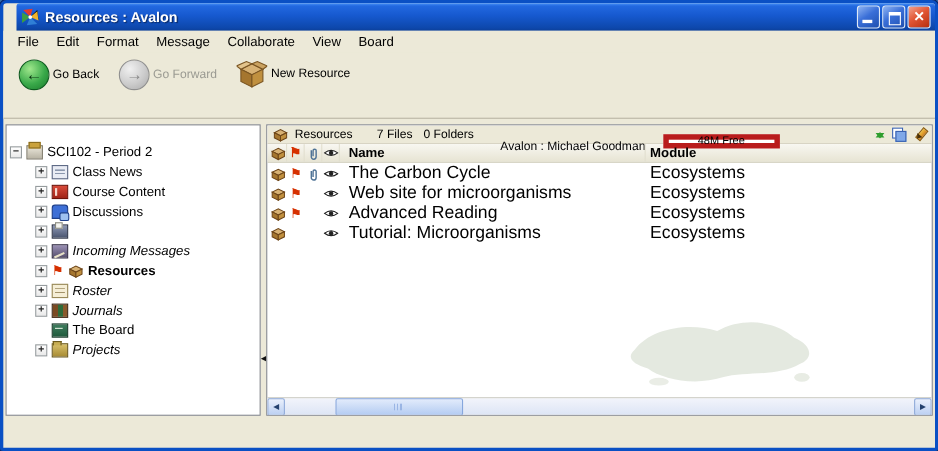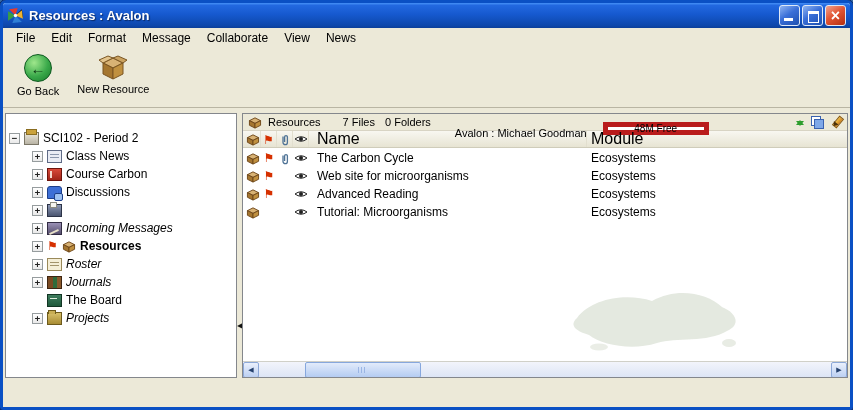--- a/index.html
+++ b/index.html
@@ -12,21 +12,21 @@
   }
   .frame{
     position:absolute; inset:0;
     background:#ece9d8;
     border:3px solid #0a50c4;
     outline:1px solid #04206b;
     border-radius:6px 6px 3px 3px;
   }
   
   .titlebar{
-    position:absolute; top:0; left:0; right:0; height:25px;
+    position:absolute; top:0; left:12px; right:0; height:25px;
     background:linear-gradient(180deg,#4590f7 0%,#2268e0 10%,#1659cf 45%,#0d47ab 90%,#0c3f99 100%);
     display:flex; align-items:center; padding:0 4px;
     border-radius:3px 3px 0 0;
   }
   .app-icon{ width:17px; height:17px; flex:none; }
   .title-text{
     color:#fff; font-weight:bold; font-size:13px; margin-left:5px; flex:1;
     text-shadow:1px 1px 1px #0a2a66; white-space:nowrap; overflow:hidden;
   }
   .winbtn{ width:21px; height:21px; border-radius:3px; margin-left:2px;
@@ -39,21 +39,21 @@
   .btn-close::after{ content:"×"; position:absolute; left:0; right:0; top:-1px; text-align:center;
     color:#fff; font-size:16px; font-weight:bold; line-height:21px; }
   
   .menubar{ position:absolute; top:25px; left:0; right:0; height:20px;
     display:flex; align-items:center; padding-left:5px; font-size:12px; background:#ece9d8; }
   .menu-item{ padding:20px 8px; white-space:nowrap; }
   
   .toolbar{ position:absolute; top:45px; left:0; right:0; height:60px;
     background:#ece9d8; border-bottom:1px solid #b9b5a3;
     display:flex; align-items:flex-start; padding:4px 0 0 8px; gap:6px; }
-  .tool{ display:flex; flex-direction:column; align-items:center; gap:3px;
+  .tool{ display:flex; flex-direction:row; align-items:center; gap:3px;
     font-size:11px; padding:2px 6px; min-width:52px; }
   .tool .tlbl{ white-space:nowrap; }
   .tool.disabled .tlbl{ color:#9a9a92; }
   .nav-circle{ width:28px; height:28px; border-radius:50%; display:flex; align-items:center;
     justify-content:center; font-size:15px; font-weight:bold; }
   .nav-back{ background:radial-gradient(circle at 35% 30%, #9fe78c, #3aa94a 55%, #187a2a);
     border:1px solid #0d5a1f; color:#0b3512; }
   .nav-back::before{ content:"←"; }
   .nav-fwd{ background:radial-gradient(circle at 35% 30%, #f0f0f0, #cccccc 55%, #a9a9a9);
     border:1px solid #8f8f8f; color:#8a8a8a; }
@@ -133,31 +133,31 @@
     background:#fff; border:1px solid #3a62b0; }
   .hi-layers::after{ content:""; position:absolute; right:0; bottom:0; width:8px; height:8px;
     background:#7fa8e8; border:1px solid #3a62b0; }
   .hi-pencil{ width:12px; height:13px; position:relative; }
   .hi-pencil::before{ content:""; position:absolute; left:5px; top:0; width:4px; height:10px;
     background:linear-gradient(90deg,#f0c040,#d08020); border:1px solid #8a5a10; transform:rotate(40deg); }
   .hi-pencil::after{ content:""; position:absolute; left:1px; bottom:0; border:3px solid transparent;
     border-top:4px solid #4a3008; transform:rotate(40deg); }
   
   .col-head{ height:17px; background:linear-gradient(#f8f7f1,#e7e4d3);
-    border-bottom:1px solid #cfccba; display:flex; align-items:flex-end; font-size:16px; }
+    border-bottom:1px solid #cfccba; display:flex; align-items:flex-end; font-size:12px;font-weight:bold; }
   .cell{ display:flex; align-items:center; height:100%; }
   .c-icon{ width:16px; justify-content:center; flex:none; }
   .c-icon.first{ margin-left:2px; }
   .c-name{ width:278px; padding-left:8px; }
   .c-module{ flex:1; padding-left:4px; }
   .col-head .cell{ border-right:1px solid #e2dfcf; }
   .col-head .c-module{ border-right:none; }
   
   .rows{ position:absolute; top:35px; left:0; right:0; bottom:16px; overflow:hidden; }
-  .row{ height:18px; display:flex; align-items:center; font-size:12px; }
+  .row{ height:18px; display:flex; align-items:center; font-size:16px; }
   .svg-clip{ width:10px; height:13px; }
   .svg-eye{ width:14px; height:10px; }
   
   .watermark{ position:absolute; right:100px; bottom:4px; width:190px; height:84px; opacity:.95; }
   
   .hscroll{ position:absolute; left:0; right:0; bottom:0; height:16px;
     background:linear-gradient(#f2f4fb,#dde5f5); border-top:1px solid #d0d0c8; }
   .sb-btn{ position:absolute; top:0; width:16px; height:16px;
     background:linear-gradient(#eaf0fc,#bcd0f2); border:1px solid #8ca8d8; border-radius:2px;
     color:#24416e; font-size:7px; display:flex; align-items:center; justify-content:center; }
@@ -219,27 +219,31 @@
     <span class="winbtn btn-close"></span>
   </div>
 
   <div class="menubar">
     <span class="menu-item">File</span>
     <span class="menu-item">Edit</span>
     <span class="menu-item">Format</span>
     <span class="menu-item">Message</span>
     <span class="menu-item">Collaborate</span>
     <span class="menu-item">View</span>
-    <span class="menu-item">News</span>
+    <span class="menu-item">Board</span>
   </div>
 
   <div class="toolbar">
     <div class="tool">
       <span class="nav-circle nav-back"></span>
       <span class="tlbl">Go Back</span>
+    </div>
+    <div class="tool disabled">
+      <span class="nav-circle nav-fwd"></span>
+      <span class="tlbl">Go Forward</span>
     </div>
     <div class="tool">
       <svg width="28" height="26" viewBox="0 0 28 26">
         <polygon points="4,9 14,4 24,9 14,14" fill="#d8b274" stroke="#7a5522"></polygon>
         <polygon points="4,9 14,14 14,25 4,20" fill="#a5762f" stroke="#7a5522"></polygon>
         <polygon points="24,9 14,14 14,25 24,20" fill="#c0903f" stroke="#7a5522"></polygon>
         <polygon points="4,9 0,6 9,2 14,4" fill="#e3c48c" stroke="#7a5522"></polygon>
         <polygon points="24,9 28,6 19,2 14,4" fill="#caa260" stroke="#7a5522"></polygon>
       </svg>
       <span class="tlbl">New Resource</span>
@@ -253,21 +257,21 @@
       <span class="tlabel">SCI102 - Period 2</span>
     </div>
     <div class="trow">
       <span class="expander"></span>
       <span class="ti ic-news"></span>
       <span class="tlabel">Class News</span>
     </div>
     <div class="trow">
       <span class="expander"></span>
       <span class="ti ic-content"></span>
-      <span class="tlabel">Course Carbon</span>
+      <span class="tlabel">Course Content</span>
     </div>
     <div class="trow">
       <span class="expander"></span>
       <span class="ti ic-discuss"></span>
       <span class="tlabel">Discussions</span>
     </div>
     <div class="trow">
       <span class="expander"></span>
       <span class="ti ic-assign"></span>
     </div>

